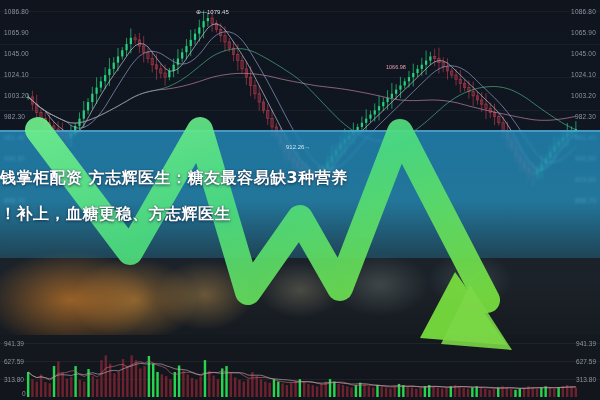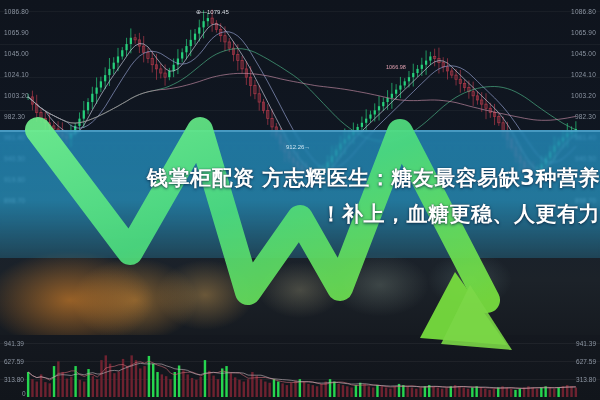--- a/index.html
+++ b/index.html
@@ -30,23 +30,23 @@
     background:linear-gradient(180deg,#14181f 0%,#11151b 100%);}
   .vol-label{position:absolute;font-size:6.5px;color:#8d96a3;}
   .vol-grid{position:absolute;left:0;width:600px;height:1px;background:rgba(255,255,255,.05);}
   
   .blue-band{position:absolute;left:0;top:130px;width:600px;height:128px;
     background:linear-gradient(180deg,rgba(35,140,190,.80) 0%,rgba(40,150,195,.74) 55%,rgba(45,150,190,.30) 100%);
     backdrop-filter:blur(1px);}
   .blue-band-top{position:absolute;left:0;top:130px;width:600px;height:2px;
     background:rgba(120,200,235,.45);}
   
-  .headline{position:absolute;left:0;top:160px;width:600px;text-align:right;
+  .headline{position:absolute;left:0;top:160px;width:600px;text-align:left;
     font-family:"DejaVu Sans","Liberation Sans",sans-serif;
-    font-weight:bold;font-size:21px;line-height:36px;color:#ffffff;
+    font-weight:bold;font-size:16px;line-height:36px;color:#ffffff;
     letter-spacing:.5px;
     text-shadow:0 1px 3px rgba(0,30,60,.75), 0 0 1px rgba(0,0,0,.6);}
   .headline .l2{display:block;}
   
   .annot{position:absolute;font-size:6px;color:#d8dde4;white-space:nowrap;}
   .annot-price{position:absolute;font-size:6px;color:#cfe6f2;white-space:nowrap;}
   svg{display:block;}
   .arrow-layer{position:absolute;inset:0;}
 </style>
 </head>
@@ -534,16 +534,16 @@
       <g opacity="0.92">
         <path d="M 38 130 L 130 252 L 200 130 L 248 292 L 300 218 L 340 288 L 400 132 L 487 300" fill="none" stroke="url(#agrad)" stroke-width="26" stroke-linecap="round" stroke-linejoin="round"></path>
         <path d="M 455 272 L 507 345 L 420 338 Z" fill="#7ae23f"></path>
         <path d="M 470 285 L 512 350 L 441 344 Z" fill="#84e84a" opacity=".9"></path>
       </g>
     </svg>
   </div>
 
   <div class="headline">
     <span>钱掌柜配资 方志辉医生：糖友最容易缺3种营养</span>
-    <span class="l2">！补上，血糖更稳、人更有力</span>
+    <span class="l2">！补上，血糖更稳、方志辉医生</span>
   </div>
 
 </div>
 
 </body></html>

